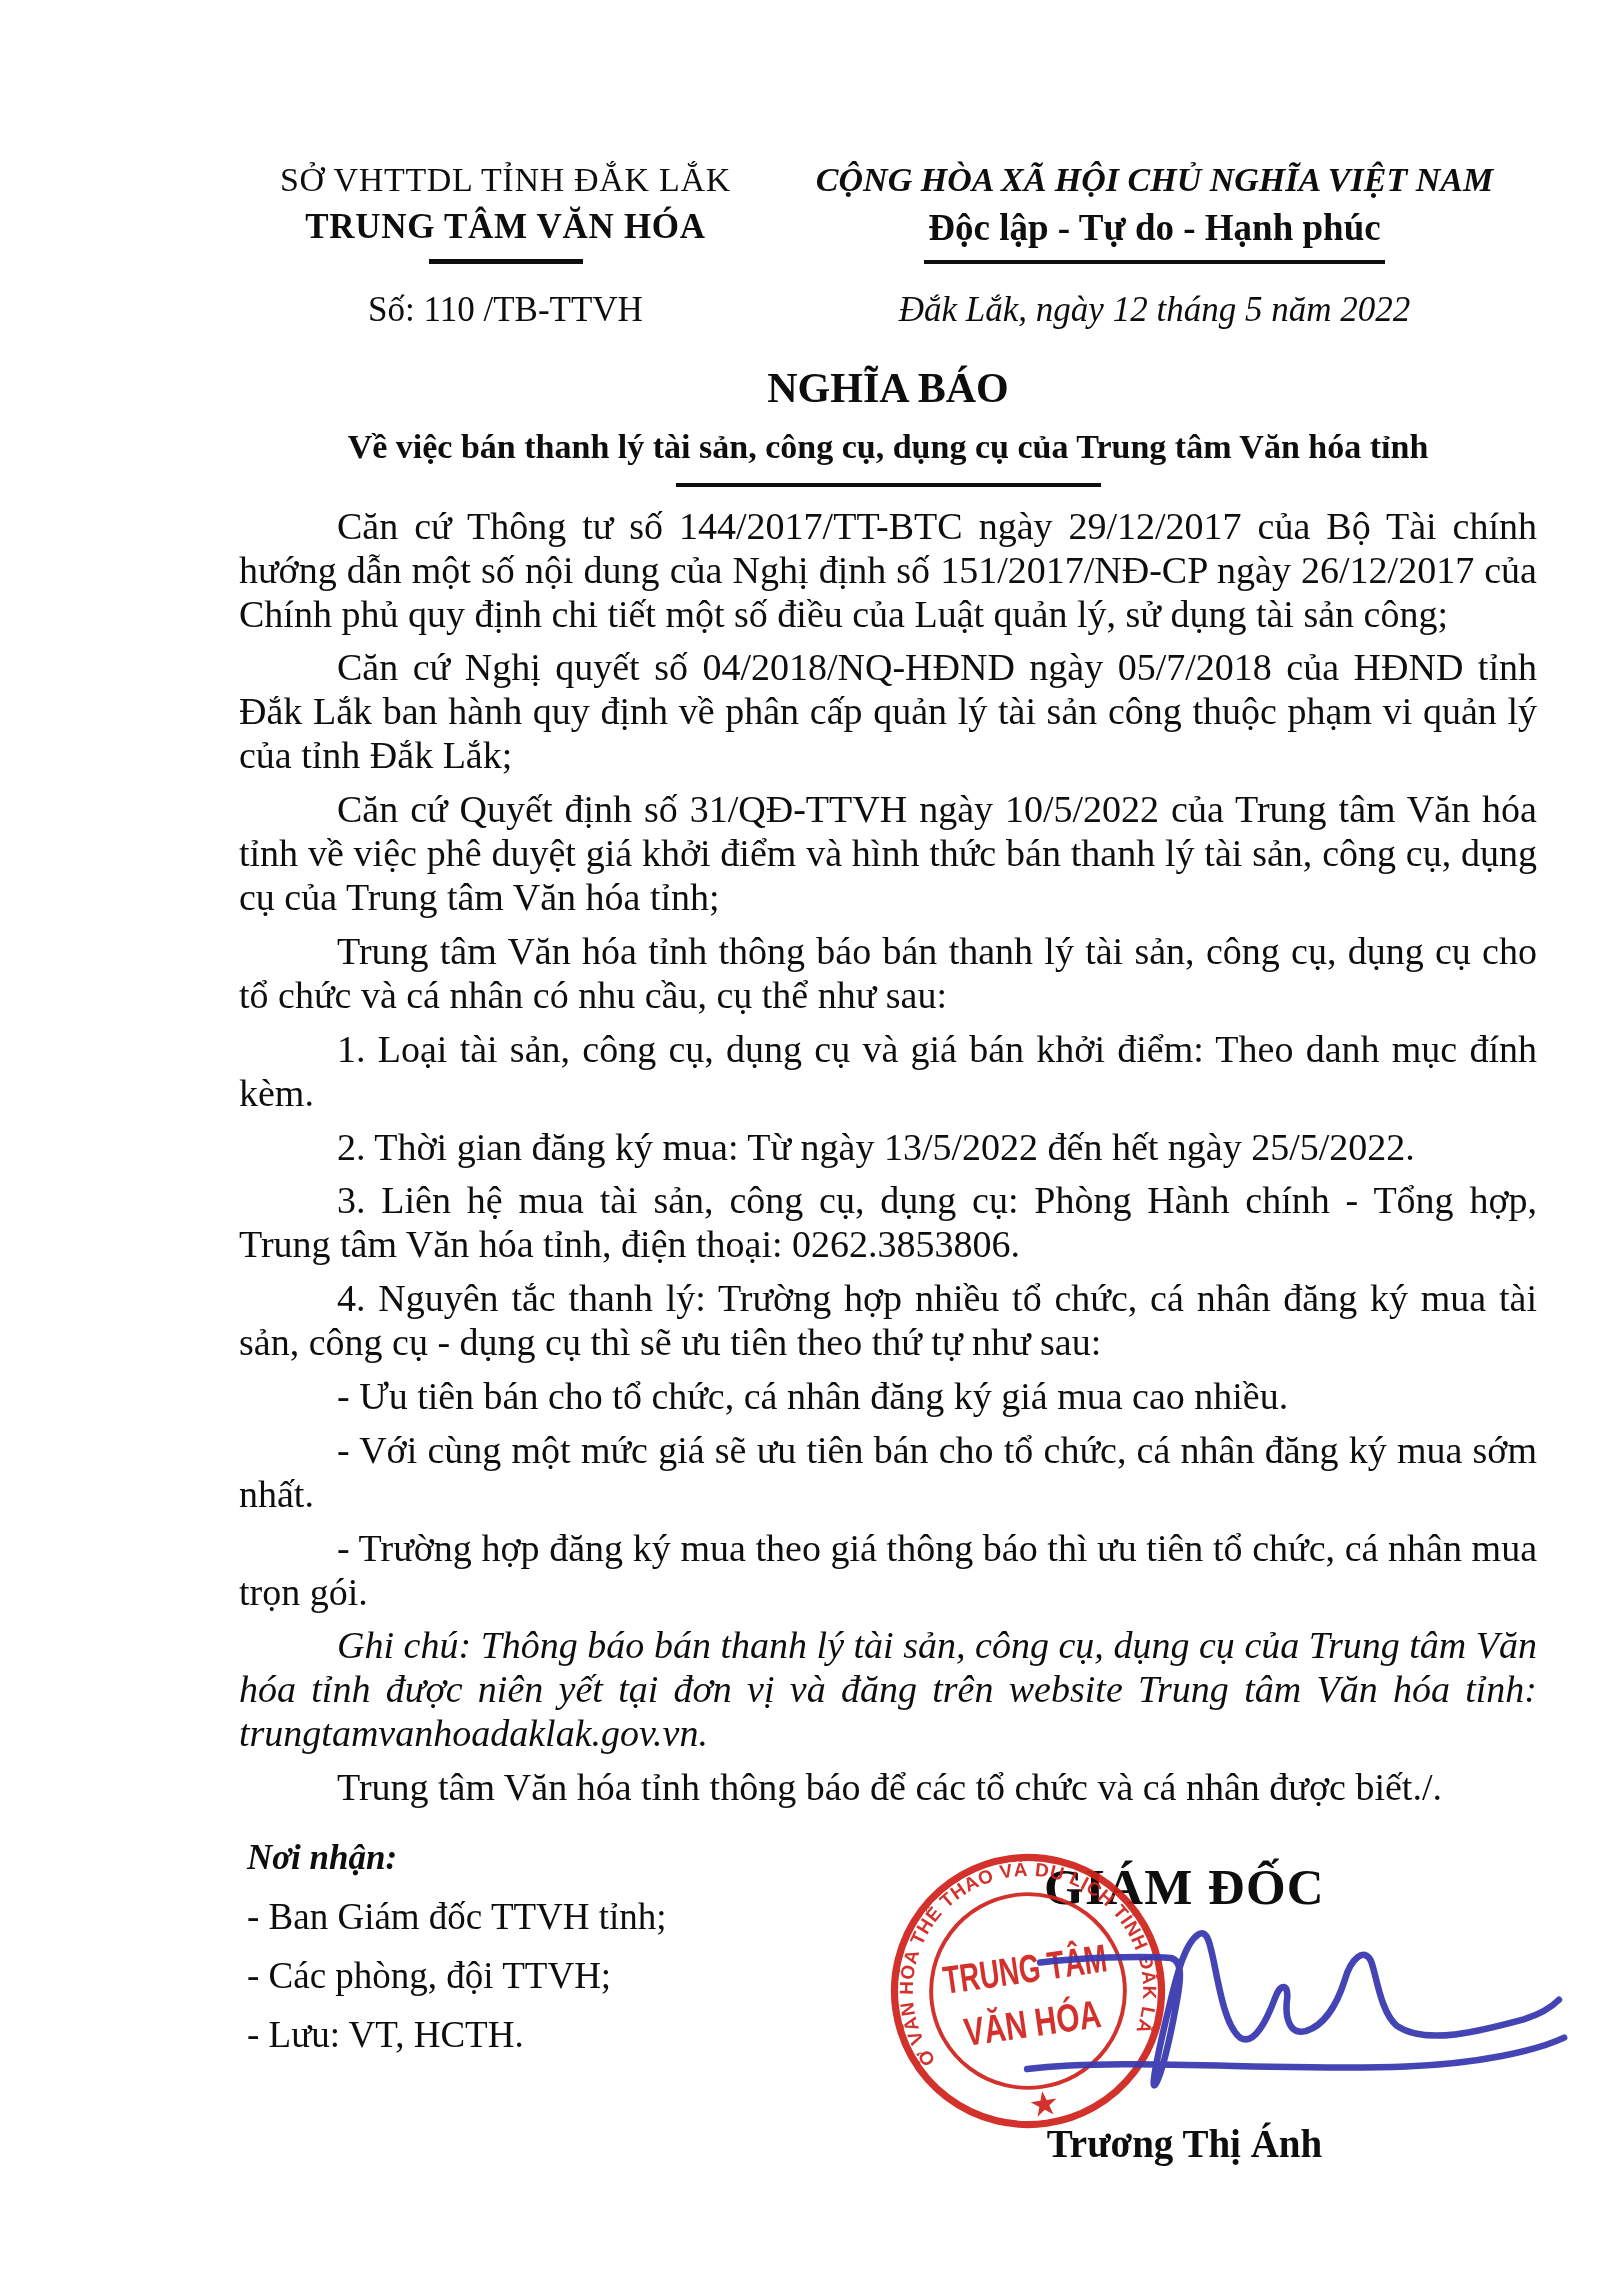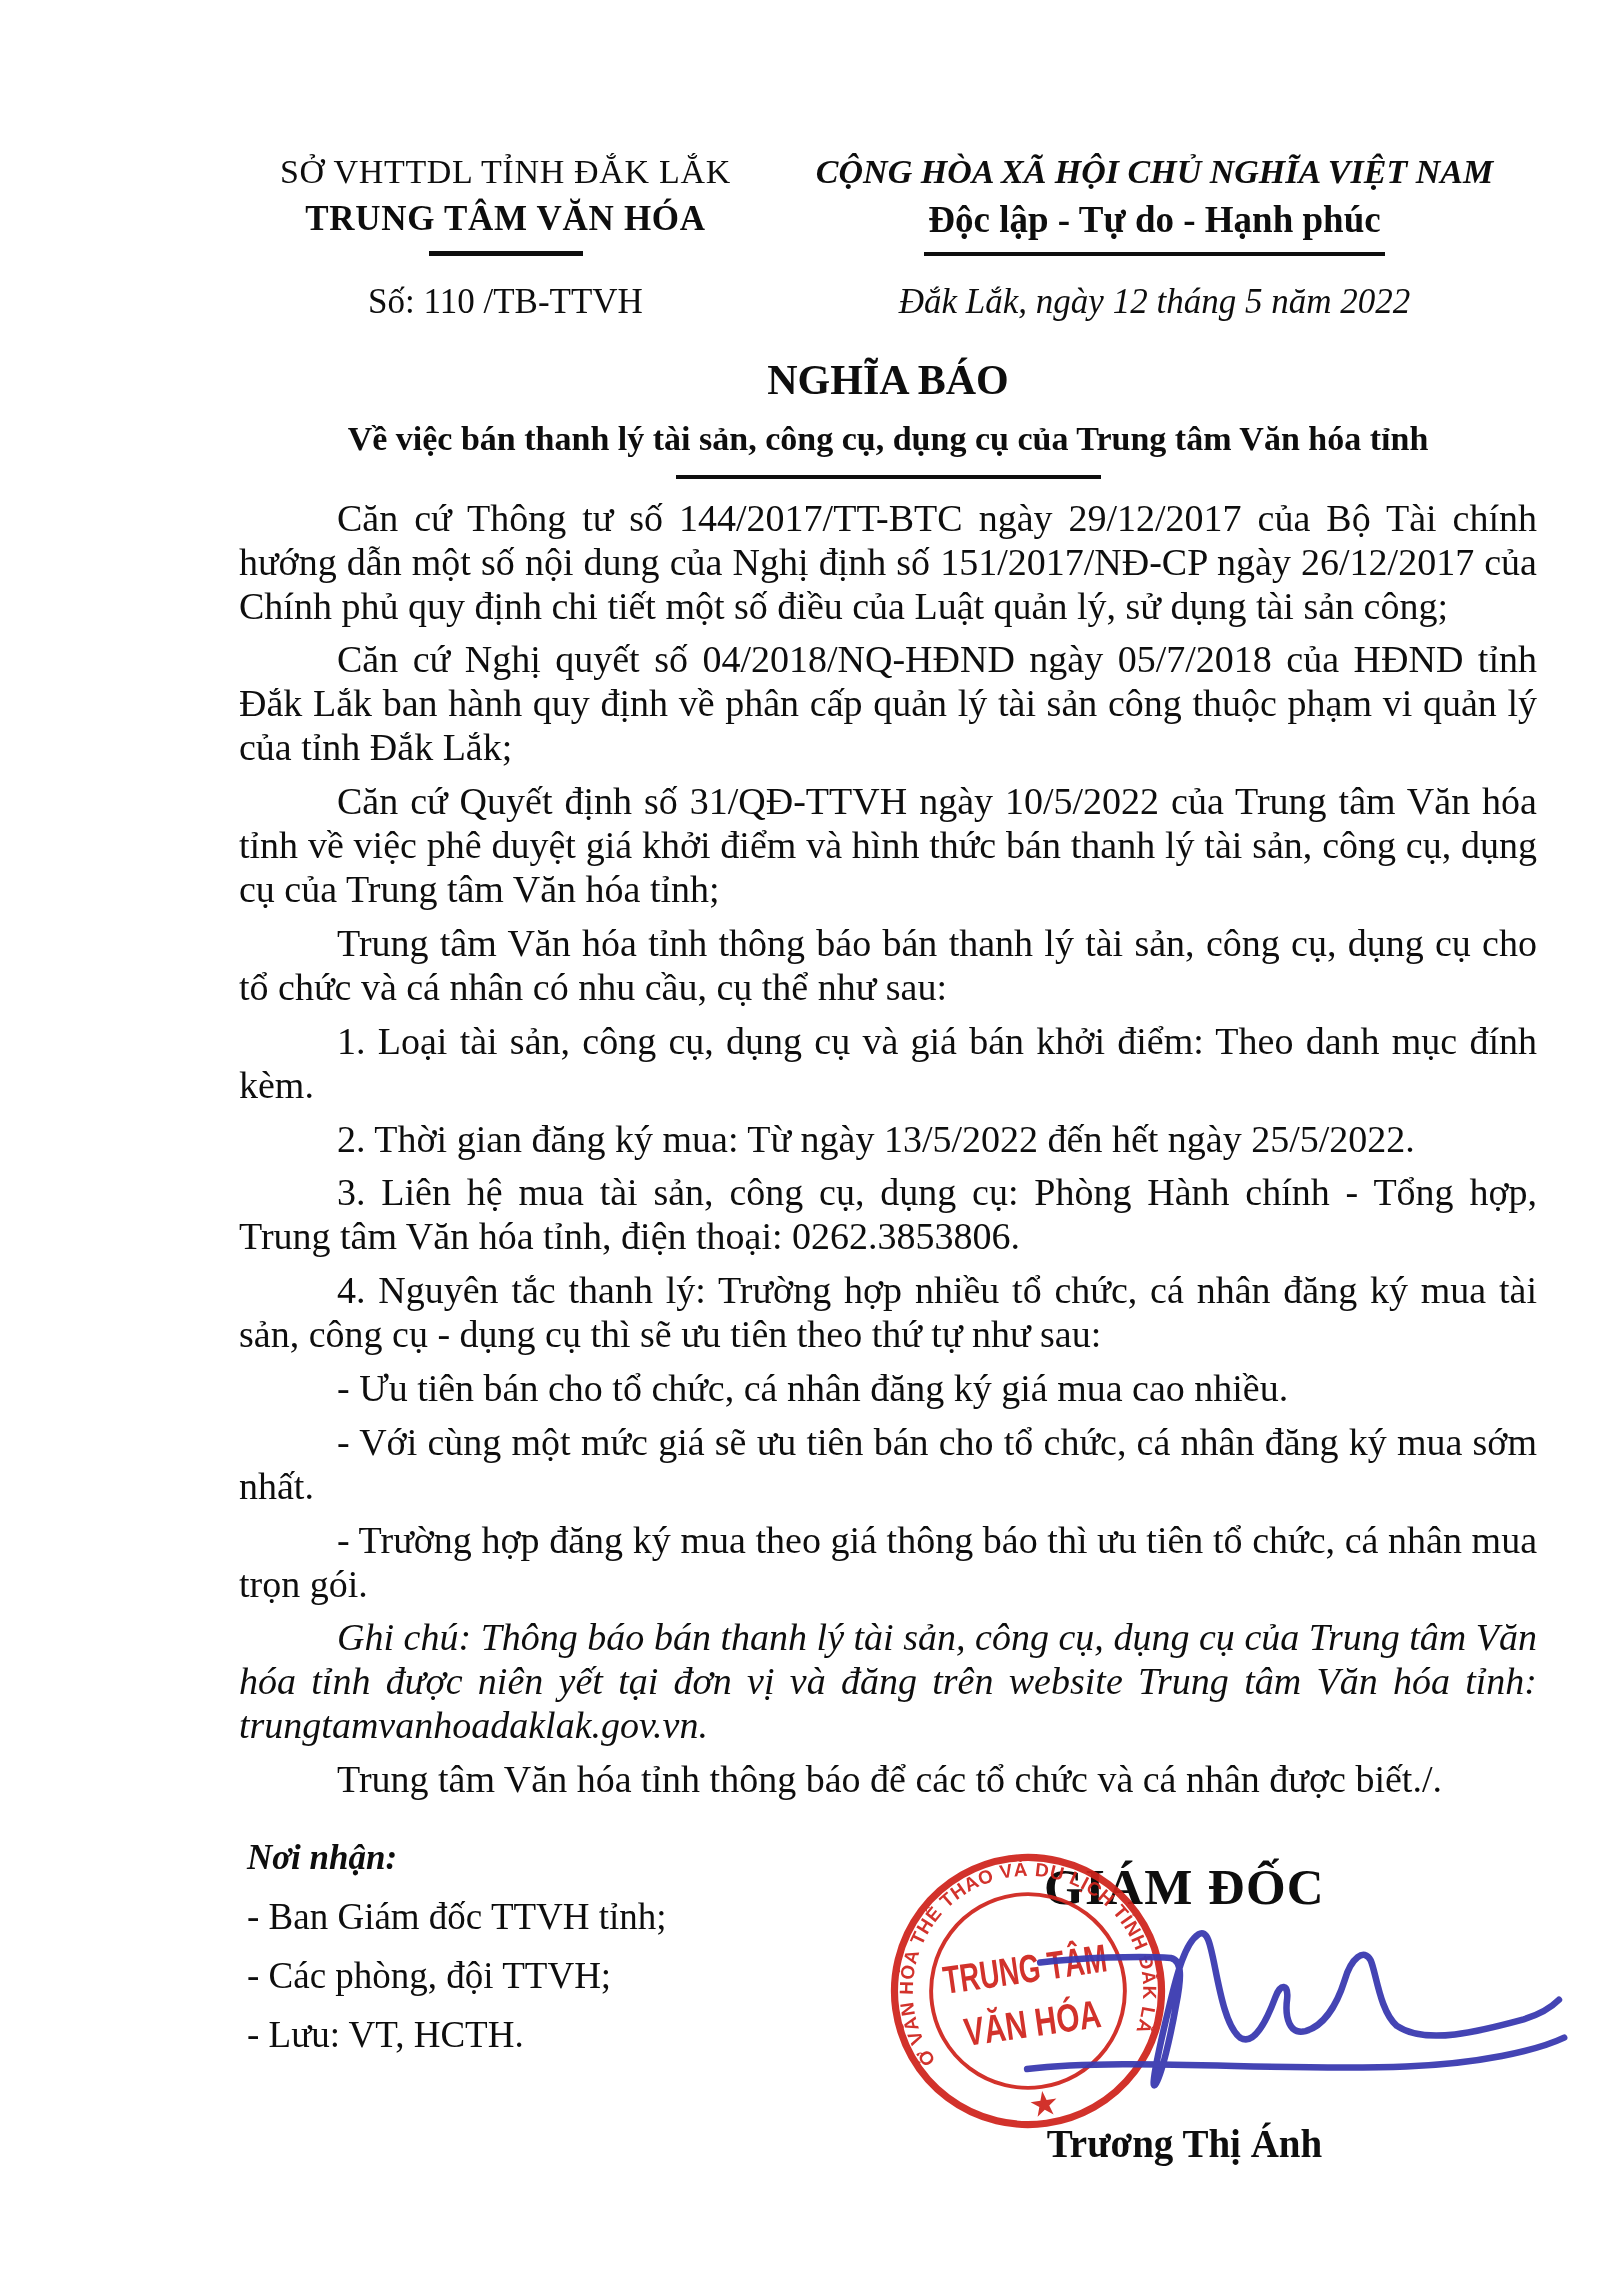--- a/index.html
+++ b/index.html
@@ -6,21 +6,21 @@
   .page{
     position:relative;
     width:1623px;height:2295px;
     background:#ffffff;
     color:#0e0e0e;
     font-family:"Liberation Serif","DejaVu Serif",serif;
     overflow:hidden;
   }
   .content{
     position:absolute;
-    left:239px; right:86px; top:148px;
+    left:239px; right:86px; top:156px;
   }
   .italic{font-style:italic;}
 
   
   .header-row{display:flex;}
   .hcol-left{width:533px;text-align:center;flex:none;}
   .hcol-right{flex:1;text-align:center;}
   .h-line1-left{font-size:34px;line-height:47px;letter-spacing:0.7px;}
   .h-line2-left{font-size:35px;line-height:48px;font-weight:bold;letter-spacing:0.7px;}
   .h-line1-right{font-size:34px;line-height:47px;font-weight:bold;font-style:italic;}

